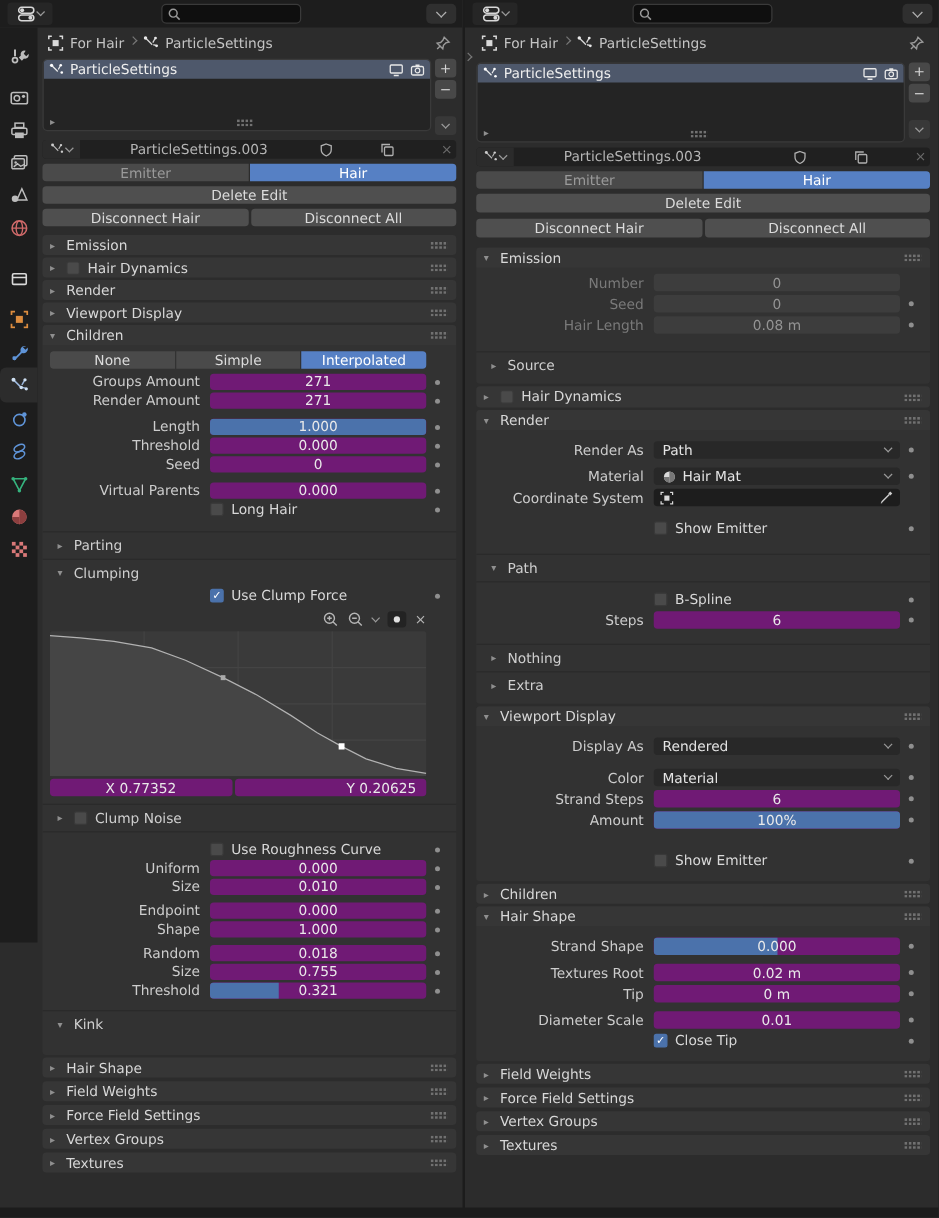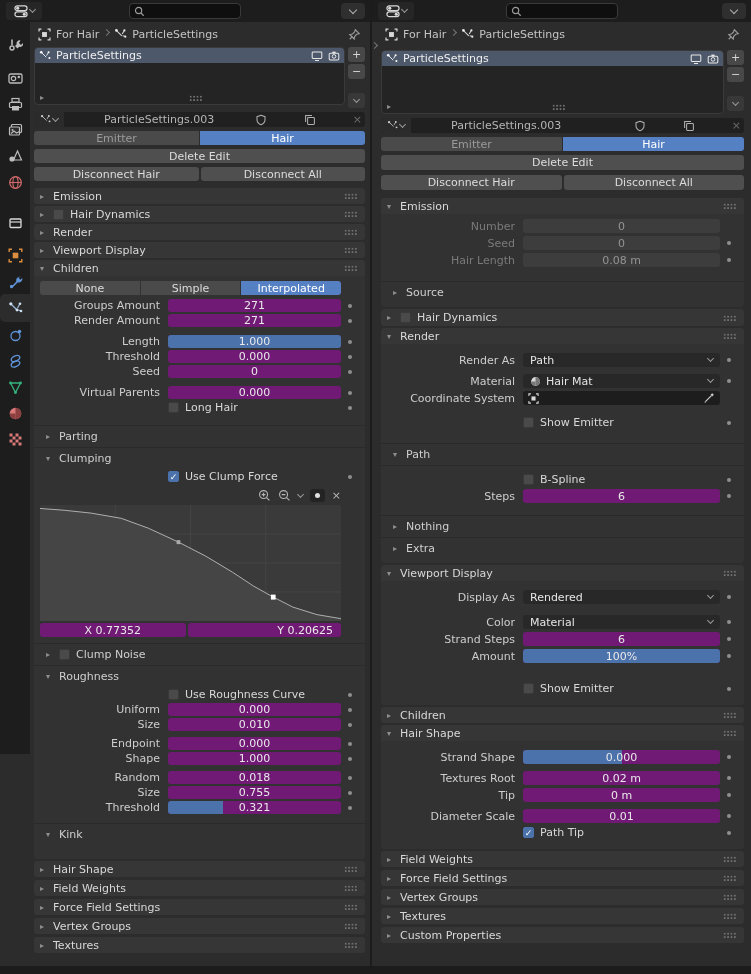--- a/index.html
+++ b/index.html
@@ -591,24 +591,20 @@
                 <span>Y 0.20625</span>
               </div>
           </div>
           <div class="subsep"></div>
           <div class="subhdr">
               <span class="tri-r"></span>
               <span class="cb" style="margin-right:6px"></span>
               <span>Clump Noise</span>
             </div>
           <div class="subsep"></div>
-          <div class="subhdr">
-              <span class="tri-d"></span>
-              <span>Roughness</span>
-            </div>
           <div class="gap4"></div>
           <div class="row">
               <span class="lbl"></span>
               <div class="wgt">
                 <span class="check">
                   <span class="cb"></span>
                   <span>Use Roughness Curve</span>
                 </span>
               </div>
               <span class="dotc">
@@ -1184,21 +1180,21 @@
               </div>
               <span class="dotc">
                 <span class="dot"></span>
               </span>
             </div>
           <div class="row" style="height:13px">
               <span class="lbl"></span>
               <div class="wgt">
                 <span class="check">
                   <span class="cb on"></span>
-                  <span>Path Tip</span>
+                  <span>Close Tip</span>
                 </span>
               </div>
               <span class="dotc">
                 <span class="dot"></span>
               </span>
             </div>
         </div>
       </div>
 
       <div class="collapsed-list">
@@ -1213,23 +1209,18 @@
             <span class="grip"></span>
           </div>
         <div class="hdr">
             <span class="tri-r"></span>
             <span>Vertex Groups</span>
             <span class="grip"></span>
           </div>
         <div class="hdr">
             <span class="tri-r"></span>
             <span>Textures</span>
-            <span class="grip"></span>
-          </div>
-        <div class="hdr">
-            <span class="tri-r"></span>
-            <span>Custom Properties</span>
             <span class="grip"></span>
           </div>
       </div>
     </div>
   </div>
 </div>
 
 </body></html>

